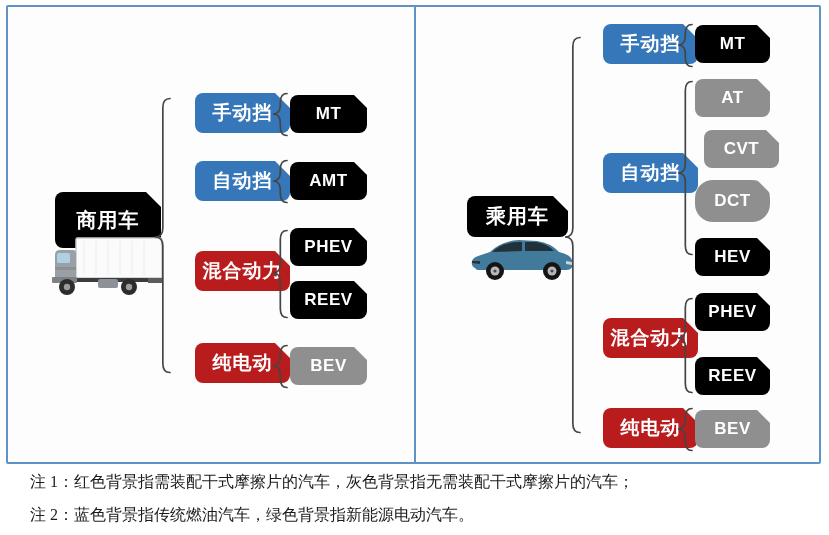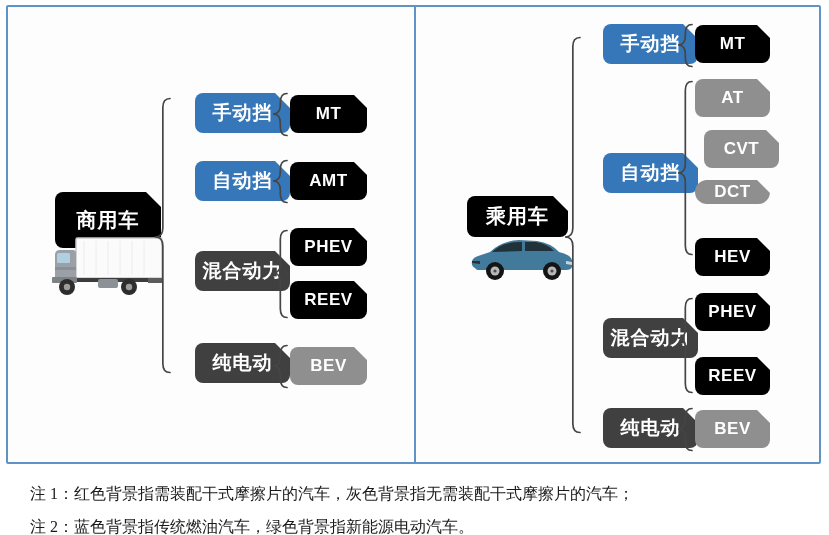--- a/index.html
+++ b/index.html
@@ -18,29 +18,29 @@
   .tag{
     position:absolute;display:flex;align-items:center;justify-content:center;
     color:#ffffff;font-weight:bold;border-radius:8px;
     clip-path:polygon(0 0,calc(100% - 15px) 0,100% 15px,100% 100%,0 100%);
   }
   .tag.root{font-size:20px;letter-spacing:1px;}
   .tag.cat{font-size:19px;letter-spacing:1px;margin-left:19px;}
   .tag.child{font-size:17px;letter-spacing:.5px;clip-path:polygon(0 0,calc(100% - 13px) 0,100% 13px,100% 100%,0 100%);}
   .red{background:#000000;}
   .blue{background:#3677b9;}
-  .green{background:#404040;}
+  .green{background:#b91c1c;}
   .gray{background:#8f8f8f;}
   .brace{position:absolute;overflow:visible;}
   .vehicle{position:absolute;}
   .notes{
     position:absolute;left:30px;top:471px;width:780px;
     font-family:"Liberation Serif",serif;font-size:16px;color:#1a1a1a;
   }
-  .note-line{margin:12px 0 12px 0;line-height:21px;}
+  .note-line{margin:0 0 12px 0;line-height:21px;}
 </style>
 </head>
 <body>
 
 <div class="stage">
 
   <div class="frame">
     <div class="divider"></div>
   </div>
 
@@ -145,21 +145,21 @@
     </svg>
   <svg class="brace" style="left:677px;top:407px;width:16px;height:45px;" viewBox="0 0 16 45">
       <path d="M 15 1.5 Q 8.32 1.5 8.32 10.5
              L 8.32 13 Q 8.32 22 1 22 Q 8.32 22 8.32 31
              L 8.32 34.5 Q 8.32 43.5 15 43.5" fill="none" stroke="#454545" stroke-width="1.7" stroke-linecap="round"></path>
     </svg>
 
   <div class="tag child red" style="left:695px;top:25px;width:75px;height:38px;">MT</div>
   <div class="tag child gray" style="left:695px;top:79px;width:75px;height:38px;">AT</div>
   <div class="tag child gray" style="left:695px;top:130px;width:75px;height:38px;margin-left:9px;">CVT</div>
-  <div class="tag child gray" style="left:695px;top:180px;width:75px;height:24px;border-radius:18px;">DCT</div>
+  <div class="tag child gray" style="left:695px;top:180px;width:75px;height:42px;border-radius:18px;">DCT</div>
   <div class="tag child red" style="left:695px;top:238px;width:75px;height:38px;">HEV</div>
   <div class="tag child red" style="left:695px;top:293px;width:75px;height:38px;">PHEV</div>
   <div class="tag child red" style="left:695px;top:357px;width:75px;height:38px;">REEV</div>
   <div class="tag child gray" style="left:695px;top:410px;width:75px;height:38px;">BEV</div>
 
   <div class="notes">
     <p class="note-line"><span>注 1：</span><span>红色背景指需装配干式摩擦片的汽车，灰色背景指无需装配干式摩擦片的汽车；</span></p>
     <p class="note-line"><span>注 2：</span><span>蓝色背景指传统燃油汽车，绿色背景指新能源电动汽车。</span></p>
   </div>
 

